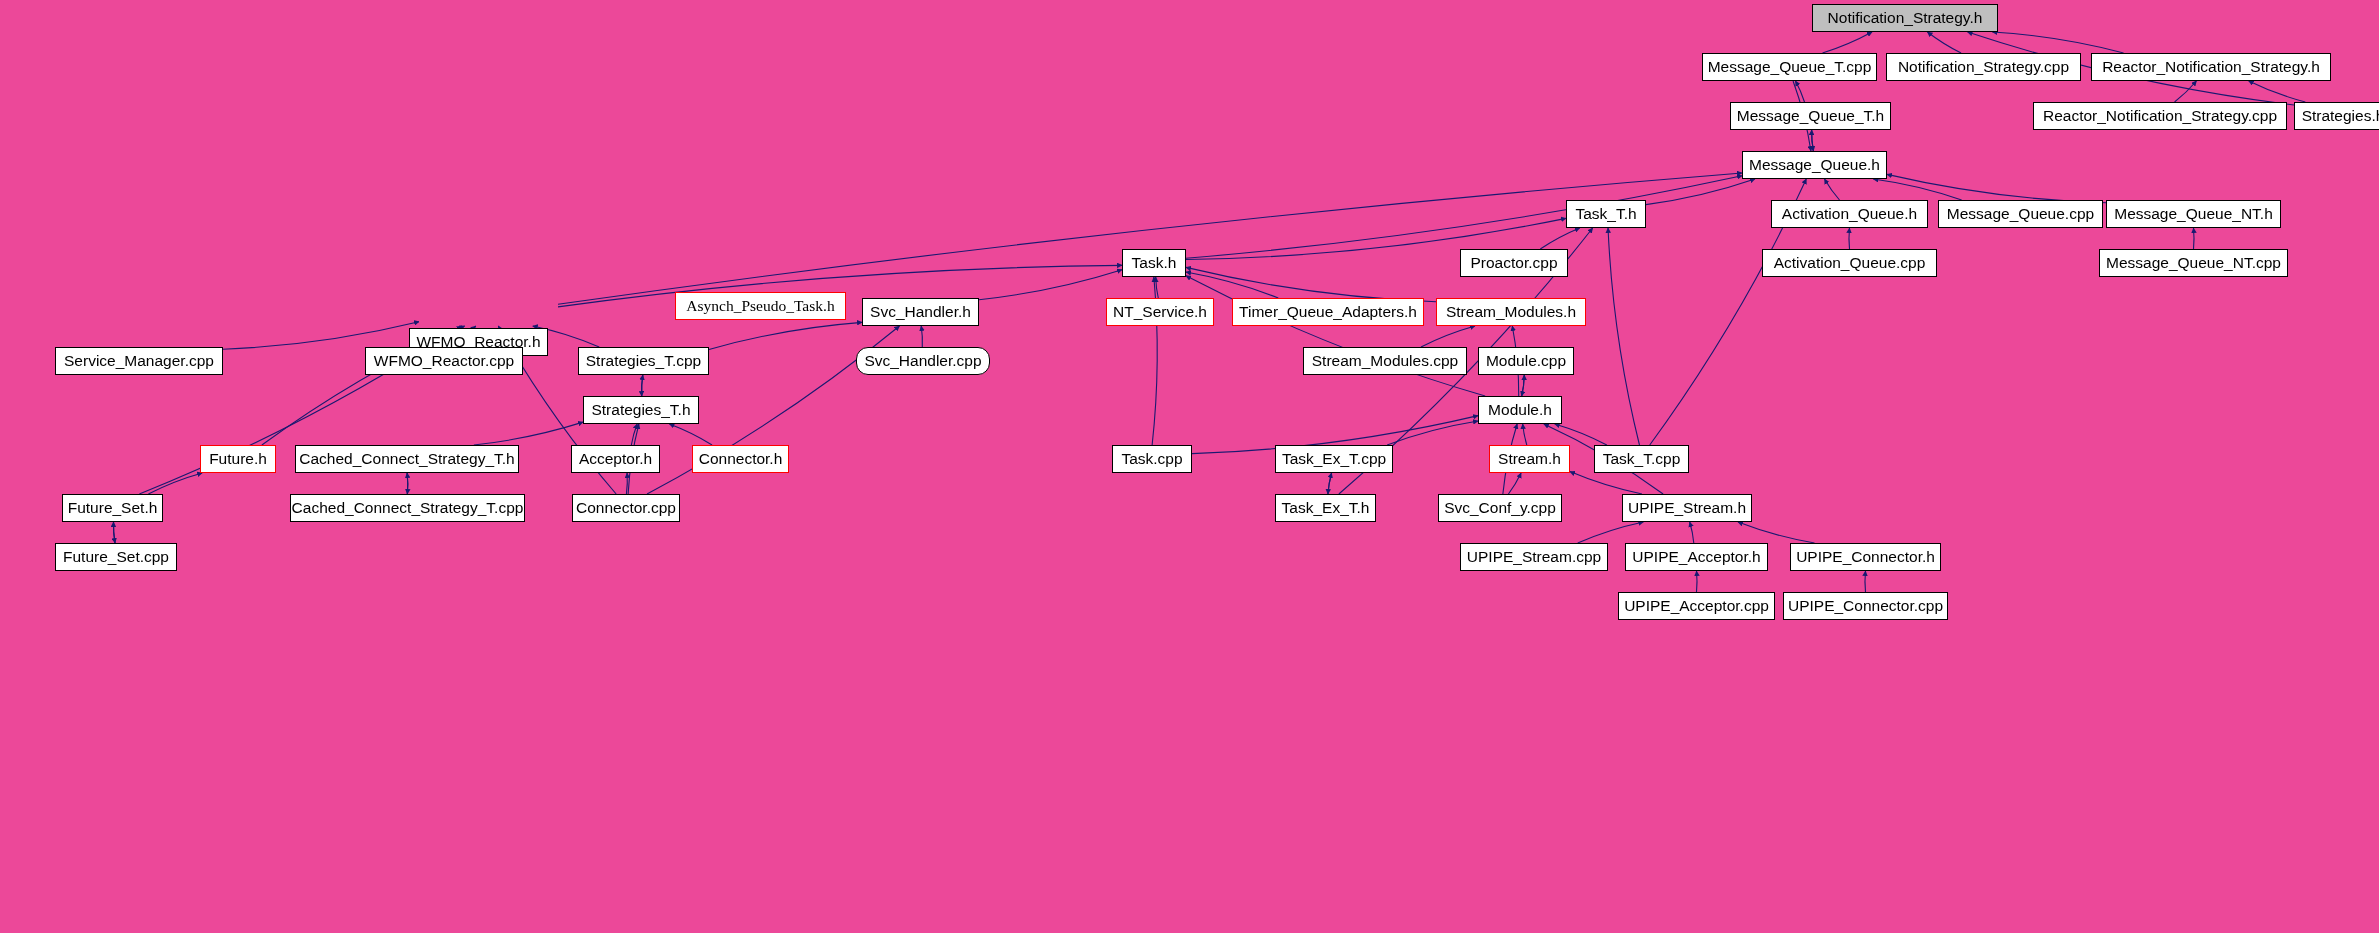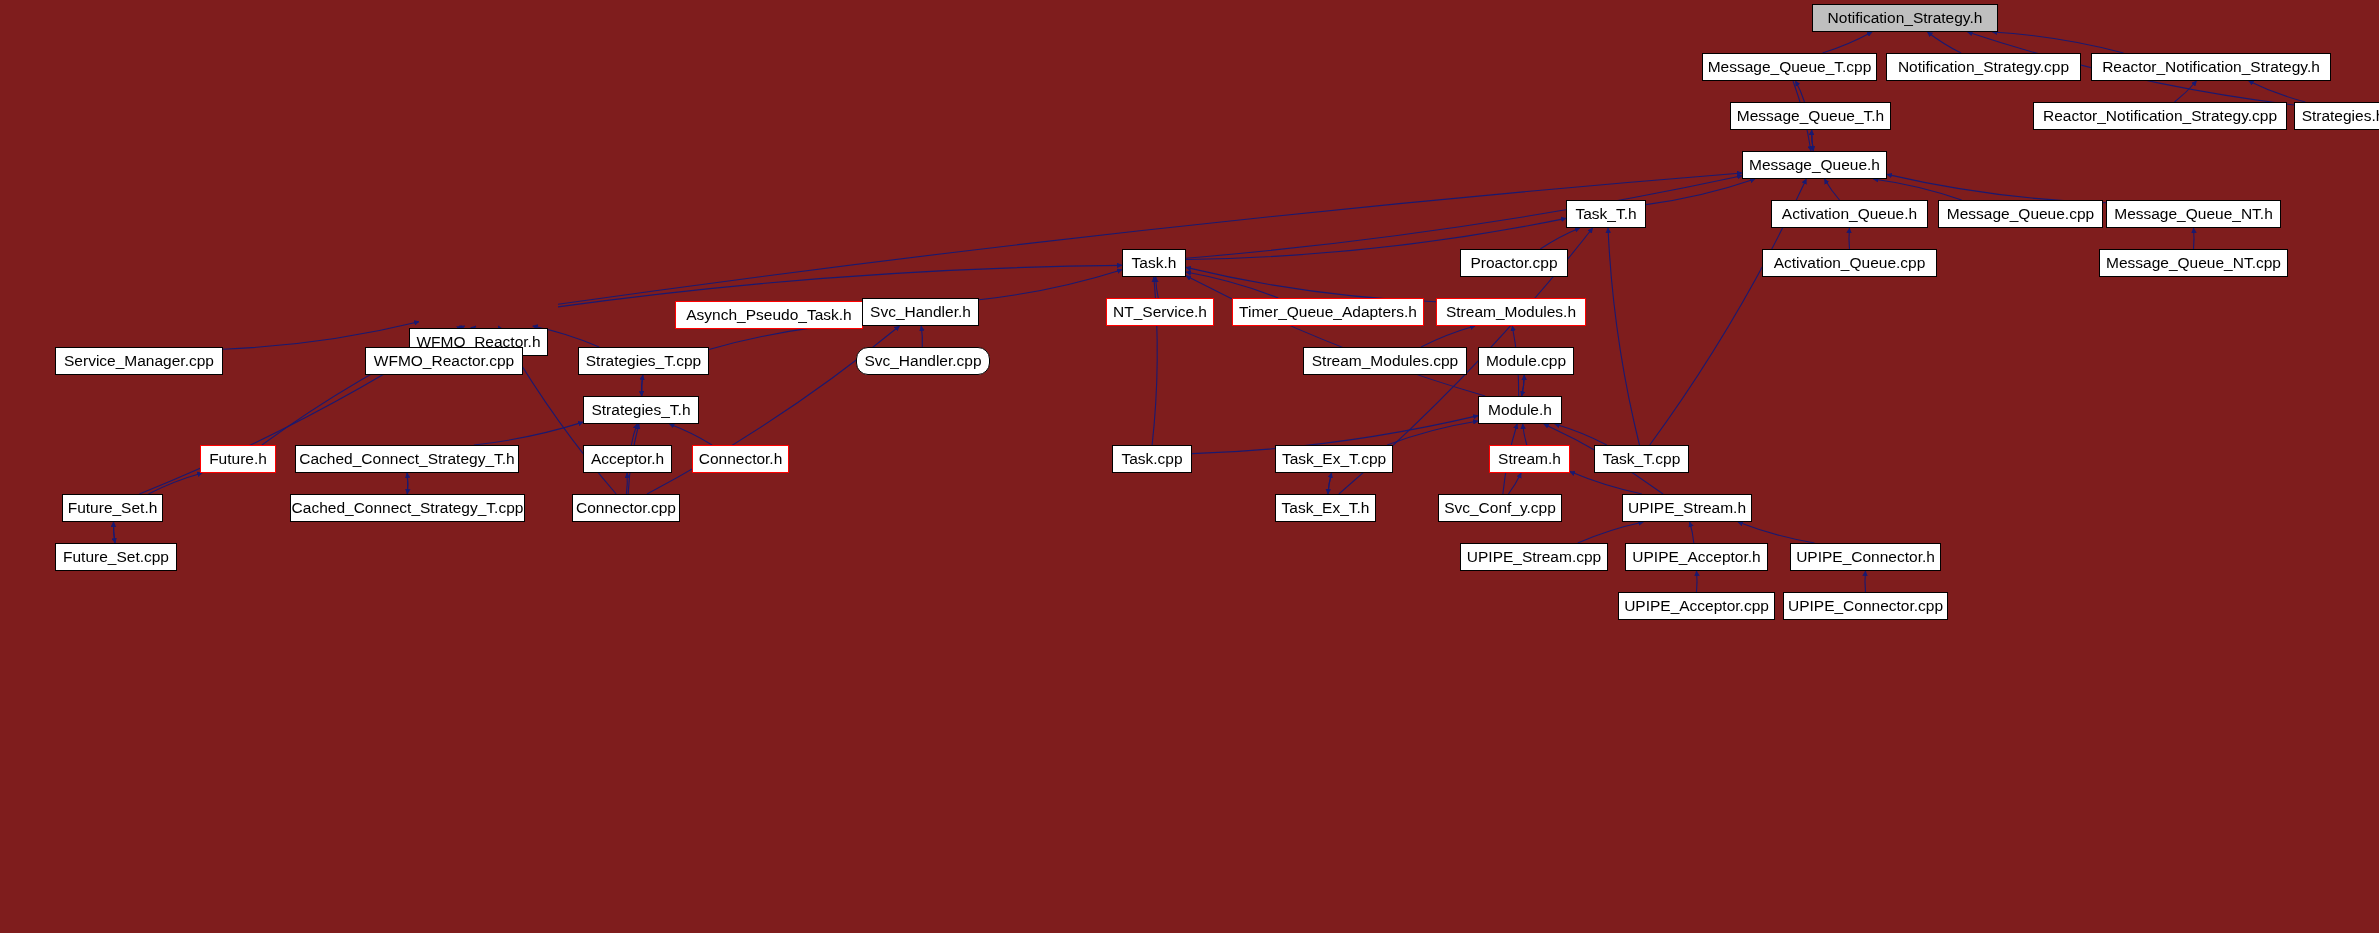--- a/index.html
+++ b/index.html
@@ -5,21 +5,21 @@
 <style>
   html, body {
     margin: 0;
     padding: 0;
     background: #ffffff;
   }
   #graph {
     position: relative;
     width: 2379px;
     height: 933px;
-    background: #7f1d1d;
+    background: #ec4899;
     font-family: "Liberation Sans", sans-serif;
     overflow: hidden;
   }
   #edges {
     position: absolute;
     left: 0;
     top: 0;
     width: 2379px;
     height: 933px;
     pointer-events: none;
@@ -142,36 +142,36 @@
       <div class="node" style="left: 1742px; top: 151px; width: 145px;">Message_Queue.h</div>
       <div class="node" style="left: 1566px; top: 200px; width: 80px;">Task_T.h</div>
       <div class="node" style="left: 1771px; top: 200px; width: 157px;">Activation_Queue.h</div>
       <div class="node" style="left: 1938px; top: 200px; width: 165px;">Message_Queue.cpp</div>
       <div class="node" style="left: 2106px; top: 200px; width: 175px;">Message_Queue_NT.h</div>
       <div class="node" style="left: 1460px; top: 249px; width: 108px;">Proactor.cpp</div>
       <div class="node" style="left: 1762px; top: 249px; width: 175px;">Activation_Queue.cpp</div>
       <div class="node" style="left: 2099px; top: 249px; width: 189px;">Message_Queue_NT.cpp</div>
       <div class="node" style="left: 1122px; top: 249px; width: 64px;">Task.h</div>
       <div class="node" style="left: 409px; top: 298px; width: 139px; margin-top: 30px;">WFMO_Reactor.h</div>
-      <div class="node red" style="left: 675px; top: 301px; width: 188px;">Asynch_Pseudo_Task.h</div>
+      <div class="node red" style="left: 675px; top: 292px; width: 171px; font-family: Liberation Serif, serif;">Asynch_Pseudo_Task.h</div>
       <div class="node" style="left: 862px; top: 298px; width: 117px;">Svc_Handler.h</div>
       <div class="node red" style="left: 1106px; top: 298px; width: 108px;">NT_Service.h</div>
       <div class="node red" style="left: 1232px; top: 298px; width: 192px;">Timer_Queue_Adapters.h</div>
       <div class="node red" style="left: 1436px; top: 298px; width: 150px;">Stream_Modules.h</div>
       <div class="node" style="left: 55px; top: 347px; width: 168px;">Service_Manager.cpp</div>
       <div class="node" style="left: 365px; top: 347px; width: 158px;">WFMO_Reactor.cpp</div>
       <div class="node" style="left: 578px; top: 347px; width: 131px;">Strategies_T.cpp</div>
       <div class="node" style="left: 856px; top: 347px; width: 134px; border-radius: 12px;">Svc_Handler.cpp</div>
       <div class="node" style="left: 1303px; top: 347px; width: 164px;">Stream_Modules.cpp</div>
       <div class="node" style="left: 1478px; top: 347px; width: 96px;">Module.cpp</div>
       <div class="node" style="left: 583px; top: 396px; width: 116px;">Strategies_T.h</div>
       <div class="node" style="left: 1478px; top: 396px; width: 84px;">Module.h</div>
       <div class="node red" style="left: 200px; top: 445px; width: 76px;">Future.h</div>
       <div class="node" style="left: 295px; top: 445px; width: 224px;">Cached_Connect_Strategy_T.h</div>
-      <div class="node" style="left: 583px; top: 445px; width: 89px; text-align: center;">Acceptor.h</div>
+      <div class="node" style="left: 571px; top: 445px; width: 89px; text-align: center;">Acceptor.h</div>
       <div class="node red" style="left: 692px; top: 445px; width: 97px;">Connector.h</div>
       <div class="node" style="left: 1112px; top: 445px; width: 80px;">Task.cpp</div>
       <div class="node" style="left: 1275px; top: 445px; width: 118px;">Task_Ex_T.cpp</div>
       <div class="node red" style="left: 1489px; top: 445px; width: 81px;">Stream.h</div>
       <div class="node" style="left: 1594px; top: 445px; width: 95px;">Task_T.cpp</div>
       <div class="node" style="left: 62px; top: 494px; width: 101px;">Future_Set.h</div>
       <div class="node" style="left: 290px; top: 494px; width: 235px;">Cached_Connect_Strategy_T.cpp</div>
       <div class="node" style="left: 572px; top: 494px; width: 108px;">Connector.cpp</div>
       <div class="node" style="left: 1275px; top: 494px; width: 101px;">Task_Ex_T.h</div>
       <div class="node" style="left: 1438px; top: 494px; width: 124px;">Svc_Conf_y.cpp</div>

